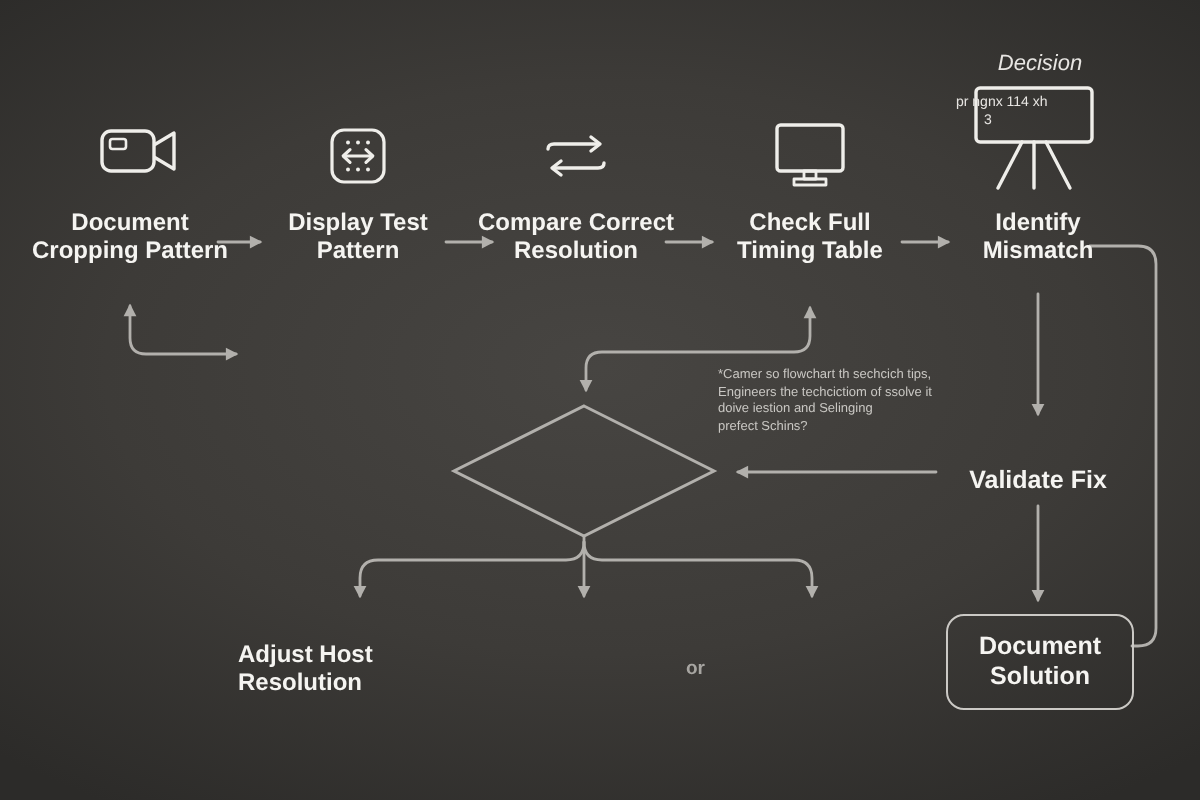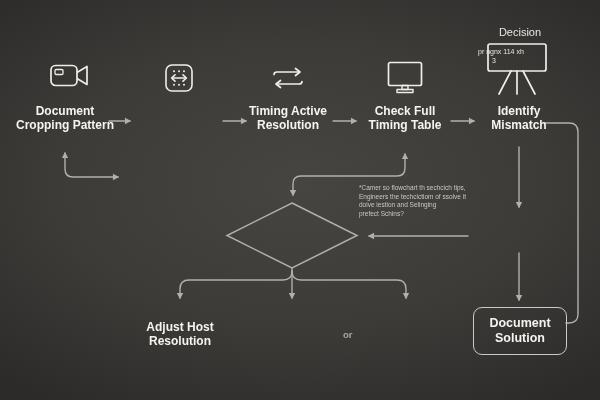--- a/index.html
+++ b/index.html
@@ -8,27 +8,27 @@
     background:radial-gradient(75% 65% at 50% 46%, #474542 0%, #3d3b38 55%, #2c2b29 100%);
     font-family:"Liberation Sans", sans-serif;
   }
   .abs{position:absolute;}
   .ml{white-space:pre-line;}
   .step-label{
     width:120px;text-align:center;color:#f5f4f1;font-weight:700;
     font-size:12px;line-height:14px;transform:translateX(-50%);
   }
   .caption{width:120px;text-align:center;color:#e8e6e3;font-weight:400;
-    font-size:11px;transform:translateX(-50%);}
+    font-size:11px;transform:translateX(-50%);font-style:italic;}
   .diamond-label{
     width:160px;text-align:center;color:#f5f4f1;font-weight:700;
     font-size:13px;line-height:15.5px;transform:translateX(-50%);
   }
   .action-label{
-    width:122px;text-align:center;color:#f5f4f1;font-weight:700;
+    width:122px;text-align:left;color:#f5f4f1;font-weight:700;
     font-size:12px;line-height:14px;transform:translateX(-50%);
   }
   .or-label{color:#a7a5a1;font-size:9.5px;font-weight:700;}
   .annotation{
     width:112px;color:#c9c7c3;font-size:6.5px;line-height:8.5px;font-weight:400;
     text-align:left;
   }
   .board-text{color:#e7e5e2;font-size:7px;line-height:9px;font-weight:400;}
   .solution-box{
     left:473px;top:307px;width:92px;height:46px;border:1.4px solid #cbc9c5;
@@ -121,33 +121,36 @@
       <path d="M37 31 V54"></path>
     </g>
   </svg>
 
   <div class="abs caption" style="left:520px;top:26px">Decision</div>
   <div class="abs board-text" style="left:478px;top:47px">pr ngnx 114 xh</div>
   <div class="abs board-text" style="left:492px;top:56px">3</div>
 
   <div class="abs step-label ml" style="left:65px;top:104px">Document
 Cropping Pattern</div>
-  <div class="abs step-label ml" style="left:288px;top:104px">Timing Active
+  <div class="abs step-label ml" style="left:179px;top:104px">Display Test
+Pattern</div>
+  <div class="abs step-label ml" style="left:288px;top:104px">Compare Correct
 Resolution</div>
   <div class="abs step-label ml" style="left:405px;top:104px">Check Full
 Timing Table</div>
   <div class="abs step-label ml" style="left:519px;top:104px">Identify
 Mismatch</div>
 
 
   <div class="abs annotation ml" style="left:359px;top:184px">*Camer so flowchart th sechcich tips,
 Engineers the techcictiom of ssolve it
 doive iestion and Selinging
 prefect Schins?</div>
 
+  <div class="abs validate-label" style="left:519px;top:233px">Validate Fix</div>
 
   <div class="abs action-label ml" style="left:180px;top:320px">Adjust Host
 Resolution</div>
   <div class="abs or-label" style="position:absolute;left:343px;top:329px">or</div>
 
   <div class="abs solution-box ml">
     <span class="ml">Document
 Solution</span>
   </div>
 

